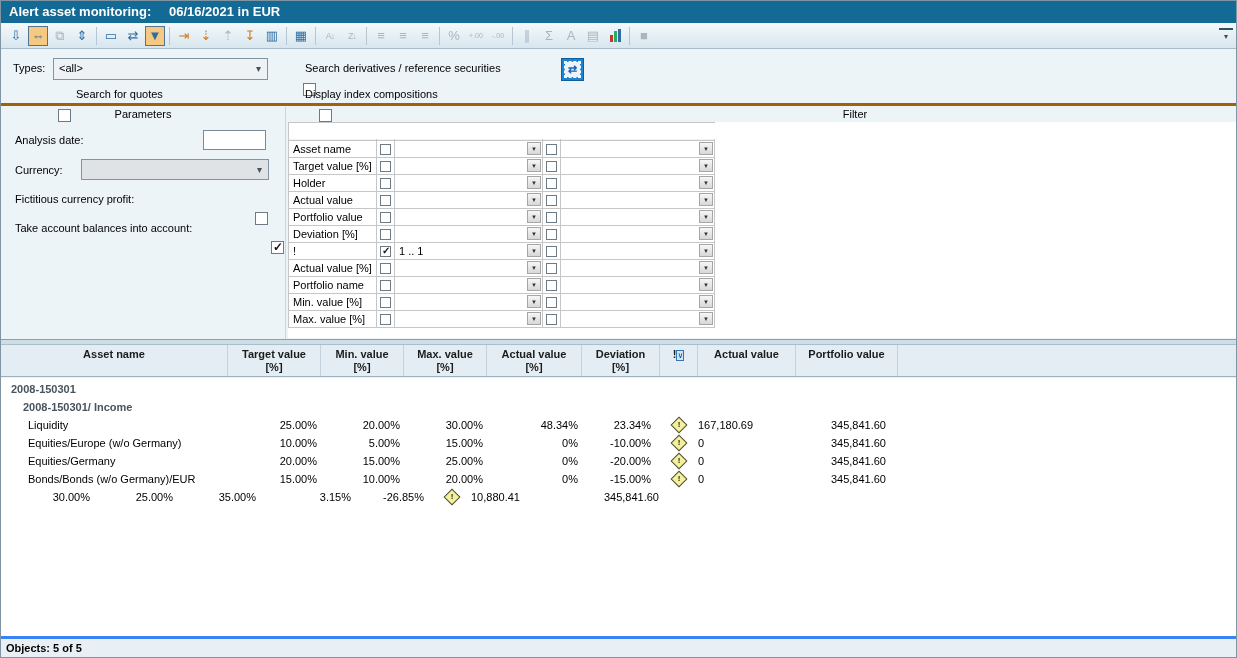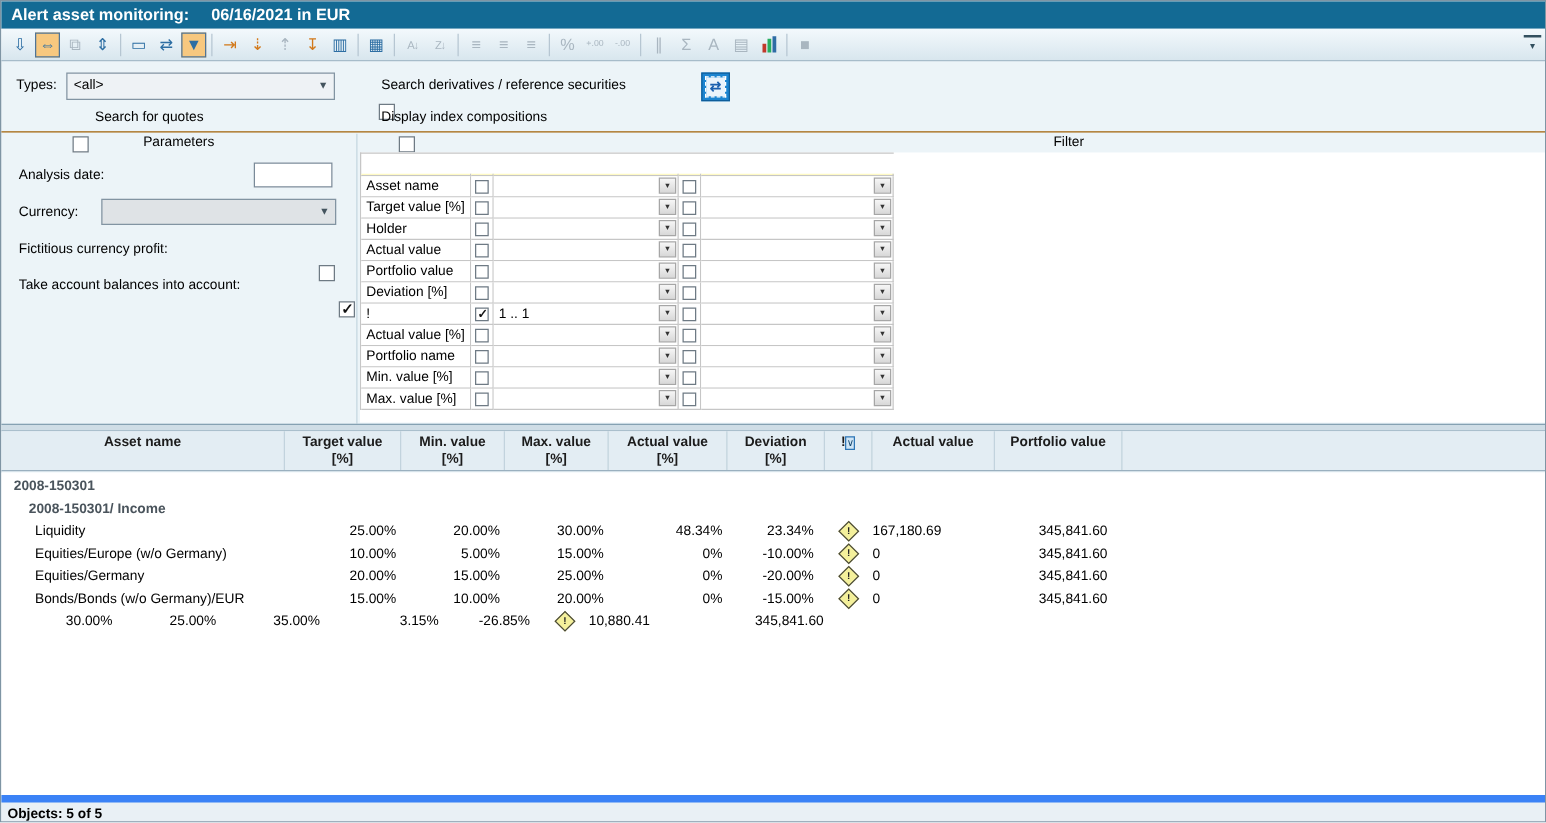--- a/index.html
+++ b/index.html
@@ -23,21 +23,21 @@
   .tbtn.tiny{font-size:7px;letter-spacing:0;}
   .tsep{width:1px;height:18px;background:#b6c6d2;margin:0 3px;}
   .bars{display:flex;align-items:flex-end;gap:1px;height:13px;}
   .bars i{display:block;width:3px;}
   .bars .b1{height:7px;background:#c0392b;}
   .bars .b2{height:11px;background:#27ae60;}
   .bars .b3{height:13px;background:#2e6da5;}
   .toolbar-overflow{position:absolute;right:3px;top:27px;width:14px;height:16px;font-size:8px;color:#33505f;
         text-align:center;line-height:14px;border-top:2px solid #33505f;box-sizing:border-box;}
   
-  .search-area{position:absolute;left:0;top:48px;right:0;height:57px;border-bottom:1px solid #a16207;box-sizing:border-box;}
+  .search-area{position:absolute;left:0;top:48px;right:0;height:57px;border-bottom:3px solid #a16207;box-sizing:border-box;}
   .combo{box-sizing:border-box;background:#eef2f5;border:1px solid #8294a2;line-height:19px;padding-left:5px;position:relative;}
   .combo::after{content:"▾";position:absolute;right:6px;top:0;color:#44545e;font-size:10px;}
   .combo.disabled{background:#dfe3e6;color:#6a6a6a;}
   .cb{width:13px;height:13px;box-sizing:border-box;border:1px solid #6e7a84;background:#fff;display:inline-block;position:relative;}
   .cb.checked::after{content:"✓";position:absolute;left:1px;top:-2px;font-size:12px;font-weight:bold;color:#111;}
   .cb.sm{width:11px;height:11px;}
   .cb.sm.checked::after{font-size:10px;top:-2px;}
   .refresh-btn{position:absolute;left:560px;top:57px;width:23px;height:23px;background:#1c84d0;border:1px solid #0f5d9a;
                box-sizing:border-box;display:flex;align-items:center;justify-content:center;}
   .refresh-btn .inner{width:15px;height:15px;background:#eaf3fb;outline:1px dashed #fff;display:flex;align-items:center;
@@ -85,21 +85,21 @@
   .c6{width:38px;display:flex;align-items:center;justify-content:center;}
   .c7{width:98px;text-align:left;padding-right:8px;}
   .c8{width:102px;text-align:right;padding-right:12px;}
   .hw0{width:227px;}.hw1{width:93px;}.hw2{width:83px;}.hw3{width:83px;}.hw4{width:95px;}
   .hw5{width:78px;}.hw6{width:38px;}.hw7{width:98px;}.hw8{width:102px;}
   .diamond{width:10px;height:10px;background:#f4f09b;border:1px solid #4a4a3a;transform:rotate(45deg);position:relative;}
   .diamond b{position:absolute;left:0;top:0;width:10px;height:10px;transform:rotate(-45deg);display:flex;
              align-items:center;justify-content:center;font-size:8px;font-weight:bold;color:#222;line-height:10px;}
   
   .statusbar{position:absolute;left:0;right:0;bottom:0;height:21px;box-sizing:border-box;background:#e9f0f5;
-             border-top:6px solid #3b82f6;line-height:19px;padding-left:5px;font-weight:bold;}
+             border-top:3px solid #3b82f6;line-height:19px;padding-left:5px;font-weight:bold;}
 </style>
 </head>
 <body>
 
 <div class="window">
 
   
   <div class="titlebar">
     <span>Alert asset monitoring:</span>
     <span class="tdate">06/16/2021 in EUR</span>

